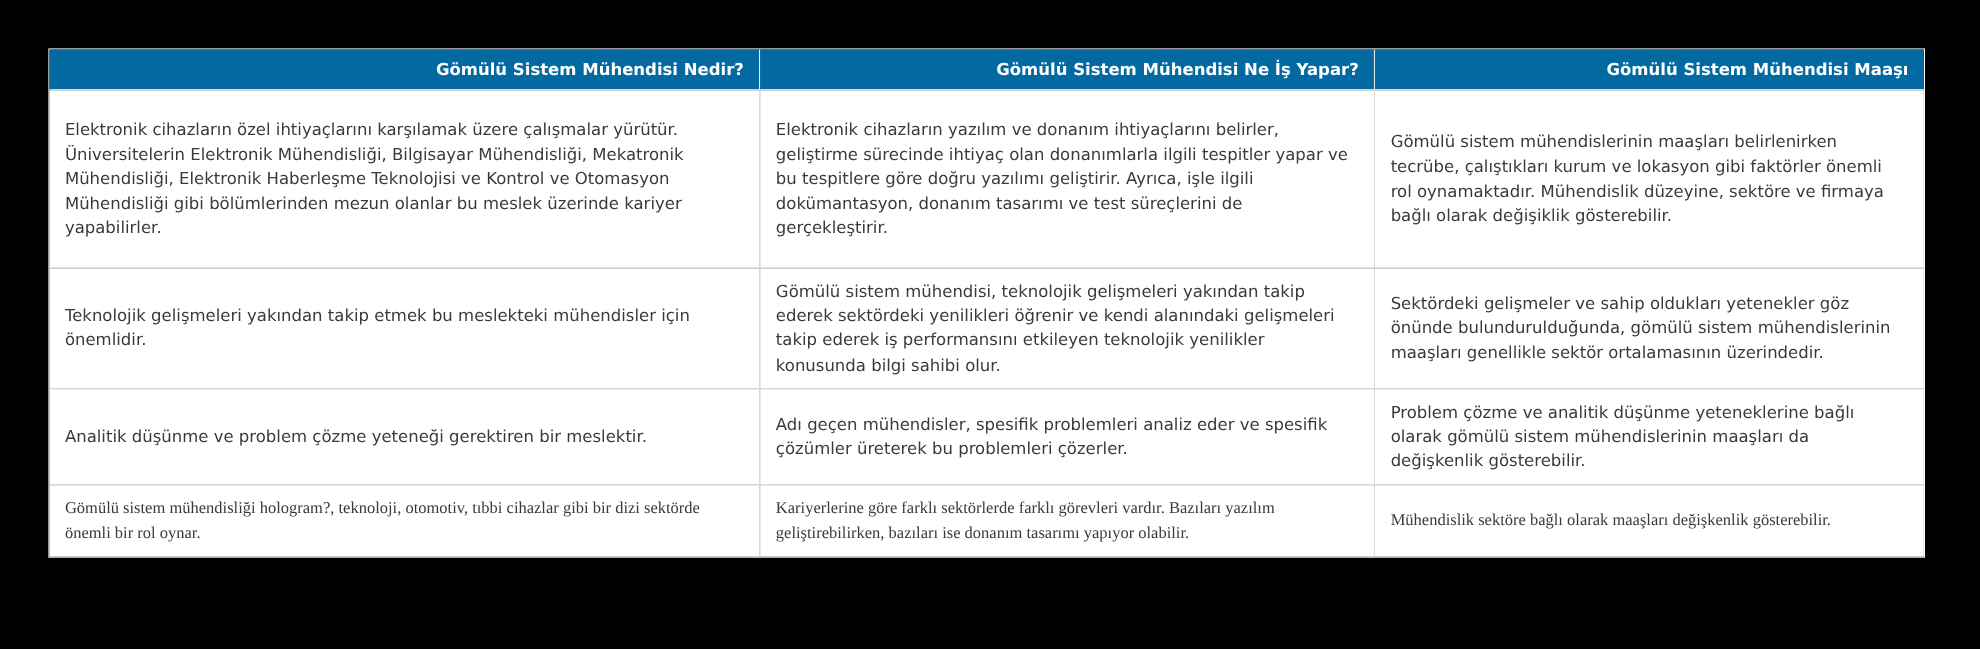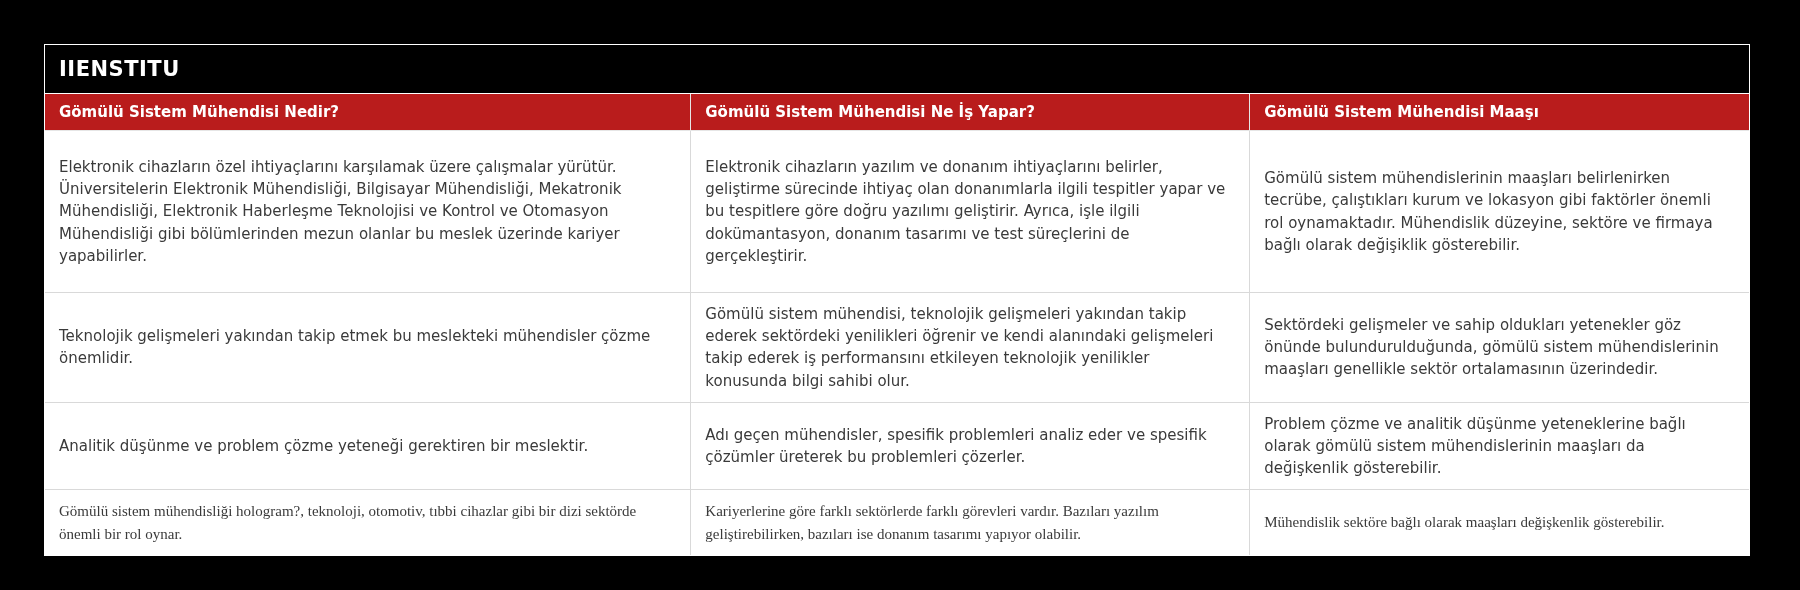--- a/index.html
+++ b/index.html
@@ -37,25 +37,25 @@
   }
   table.info {
     width: 100%;
     border-collapse: collapse;
     table-layout: fixed;
   }
   table.info col.c1 { width: 37.9%; }
   table.info col.c2 { width: 32.8%; }
   table.info col.c3 { width: 29.3%; }
   table.info th {
-    background: #b91c1c;
+    background: #0369a1;
     color: #ffffff;
     font-size: 15px;
     font-weight: bold;
-    text-align: left;
+    text-align: right;
     padding: 9px 14px;
     height: 36px;
     border: 1px solid #e6e6e6;
     border-top: none;
     box-sizing: border-box;
     vertical-align: middle;
   }
   table.info th:first-child { border-left: none; }
   table.info th:last-child { border-right: none; }
   table.info td {
@@ -74,42 +74,41 @@
   table.info tr:last-child td { border-bottom: none; font-family: Liberation Serif, serif; }
   tr.r1 { height: 162px; }
   tr.r2 { height: 104px; }
   tr.r3 { height: 85px; }
   tr.r4 { height: 62px; }
 </style>
 </head>
 <body>
 
 <div class="card">
-  <div class="title-bar">IIENSTITU</div>
   <table class="info">
     <colgroup>
       <col class="c1">
         <col class="c2">
         <col class="c3">
     </colgroup>
     <thead>
       <tr>
         <th>Gömülü Sistem Mühendisi Nedir?</th>
         <th>Gömülü Sistem Mühendisi Ne İş Yapar?</th>
         <th>Gömülü Sistem Mühendisi Maaşı</th>
       </tr>
     </thead>
     <tbody>
       <tr class="r1">
         <td>Elektronik cihazların özel ihtiyaçlarını karşılamak üzere çalışmalar yürütür. Üniversitelerin Elektronik Mühendisliği, Bilgisayar Mühendisliği, Mekatronik Mühendisliği, Elektronik Haberleşme Teknolojisi ve Kontrol ve Otomasyon Mühendisliği gibi bölümlerinden mezun olanlar bu meslek üzerinde kariyer yapabilirler.</td>
         <td>Elektronik cihazların yazılım ve donanım ihtiyaçlarını belirler, geliştirme sürecinde ihtiyaç olan donanımlarla ilgili tespitler yapar ve bu tespitlere göre doğru yazılımı geliştirir. Ayrıca, işle ilgili dokümantasyon, donanım tasarımı ve test süreçlerini de gerçekleştirir.</td>
         <td>Gömülü sistem mühendislerinin maaşları belirlenirken tecrübe, çalıştıkları kurum ve lokasyon gibi faktörler önemli rol oynamaktadır. Mühendislik düzeyine, sektöre ve firmaya bağlı olarak değişiklik gösterebilir.</td>
       </tr>
       <tr class="r2">
-        <td>Teknolojik gelişmeleri yakından takip etmek bu meslekteki mühendisler çözme önemlidir.</td>
+        <td>Teknolojik gelişmeleri yakından takip etmek bu meslekteki mühendisler için önemlidir.</td>
         <td>Gömülü sistem mühendisi, teknolojik gelişmeleri yakından takip ederek sektördeki yenilikleri öğrenir ve kendi alanındaki gelişmeleri takip ederek iş performansını etkileyen teknolojik yenilikler konusunda bilgi sahibi olur.</td>
         <td>Sektördeki gelişmeler ve sahip oldukları yetenekler göz önünde bulundurulduğunda, gömülü sistem mühendislerinin maaşları genellikle sektör ortalamasının üzerindedir.</td>
       </tr>
       <tr class="r3">
         <td>Analitik düşünme ve problem çözme yeteneği gerektiren bir meslektir.</td>
         <td>Adı geçen mühendisler, spesifik problemleri analiz eder ve spesifik çözümler üreterek bu problemleri çözerler.</td>
         <td>Problem çözme ve analitik düşünme yeteneklerine bağlı olarak gömülü sistem mühendislerinin maaşları da değişkenlik gösterebilir.</td>
       </tr>
       <tr class="r4">
         <td>Gömülü sistem mühendisliği hologram?, teknoloji, otomotiv, tıbbi cihazlar gibi bir dizi sektörde önemli bir rol oynar.</td>

